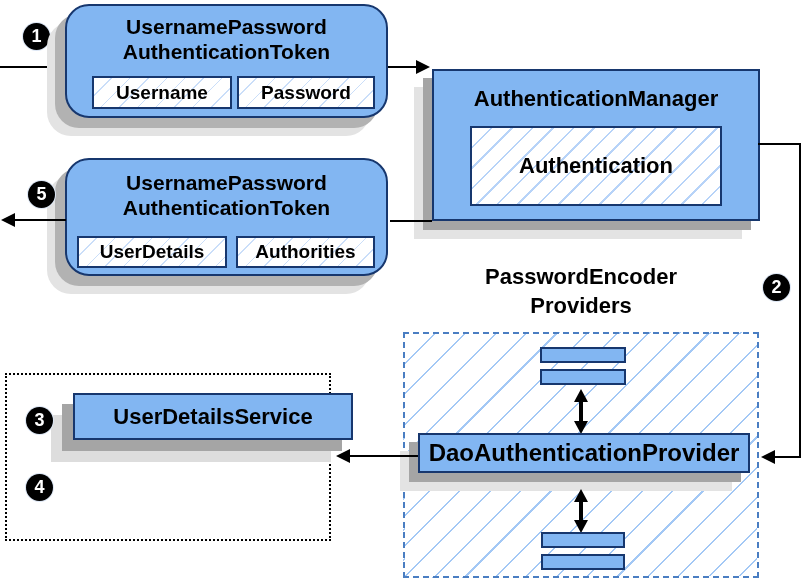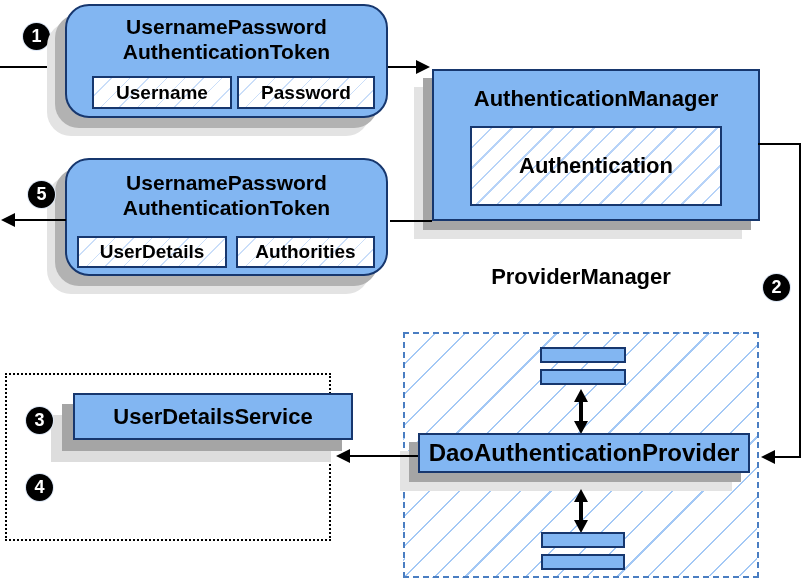--- a/index.html
+++ b/index.html
@@ -136,21 +136,22 @@
     <span>Authorities</span>
   </div>
 
   <div class="hline" style="left:13px; top:219px; width:53px;"></div>
   <div class="arrow-left" style="left:1px; top:213px;"></div>
   <div class="badge" style="left:28px; top:181px;">
     <span>5</span>
   </div>
 
   <div class="h-label" style="left:445px; top:262px; width:272px; font-size:22px; line-height:29px;">
-    <div>ProviderManager</div>
+    <div>PasswordEncoder</div>
+    <div>Providers</div>
   </div>
 
   <div class="dashedbox" style="left:403px; top:332px; width:356px; height:246px;"></div>
 
   <div class="bar" style="left:540px; top:347px;"></div>
   <div class="bar" style="left:540px; top:369px;"></div>
 
   <div>
     <div class="tri-up" style="left:574px; top:389px;"></div>
     <div class="stem" style="left:579px; top:400px; height:23px;"></div>

